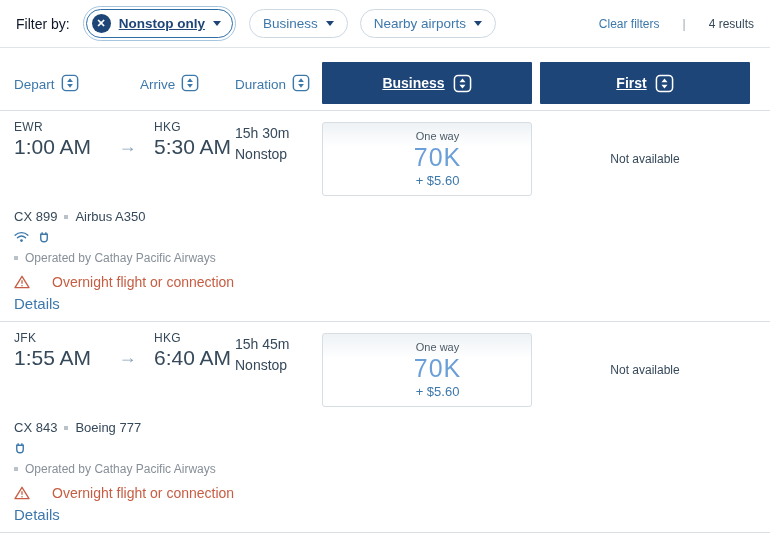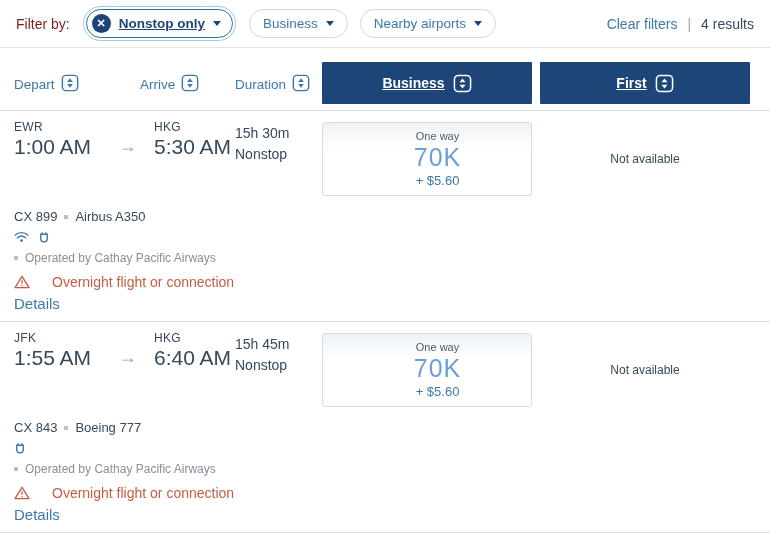--- a/index.html
+++ b/index.html
@@ -2,32 +2,32 @@
 <html><head>
 <meta charset="utf-8">
 <style>
   * { margin:0; padding:0; box-sizing:border-box; }
   html,body { width:770px; height:543px; overflow:hidden; background:#fff;
     font-family:"Liberation Sans", sans-serif; color:#36495a; }
 
   
   .filter-bar { display:flex; align-items:center; height:48px; padding:0 16px;
     border-bottom:1px solid #e0e5e9; background:#fff; }
-  .filter-label { font-size:14px; color:#7f1d1d; margin-right:12px; }
+  .filter-label { font-size:14px; color:#0f172a; margin-right:12px; }
   .pill { display:inline-flex; align-items:center; gap:8px; border-radius:20px;
     padding:6px 13px; font-size:13.5px; color:#3d78ab; background:#fff;
     border:1px solid #ccd8e2; cursor:pointer; margin-right:12px; white-space:nowrap; }
   .pill.active { border:1.5px solid #2f6da5; outline:1.5px solid #a5c4de;
     outline-offset:2px; margin-left:4px; margin-right:16px; padding:4px 11px 4px 5px; }
   .pill.active .pill-text { color:#1e4577; font-weight:bold; text-decoration:underline; }
   .x-badge { width:19px; height:19px; border-radius:50%; background:#1e4577; color:#fff;
     display:inline-flex; align-items:center; justify-content:center; font-size:11px; font-weight:bold; }
   .caret { width:0; height:0; border-left:4.5px solid transparent;
     border-right:4.5px solid transparent; border-top:5.5px solid #1e4577; }
-  .filter-right { margin-left:auto; display:flex; align-items:center; gap:10px; font-size:14px; }
+  .filter-right { margin-left:auto; display:flex; align-items:center; gap:23px; font-size:12px; }
   .link { color:#3d78ab; text-decoration:none; cursor:pointer; }
   .sep-bar { color:#9fa9b1; }
 
   
   .grid-left-1 { width:101px; } 
   .arrow-col { width:25px; }
   .grid-left-2 { width:95px; } 
   .grid-left-3 { width:87px; } 
   .col-cabin { width:210px; }
   .first-gap { margin-left:8px; }

